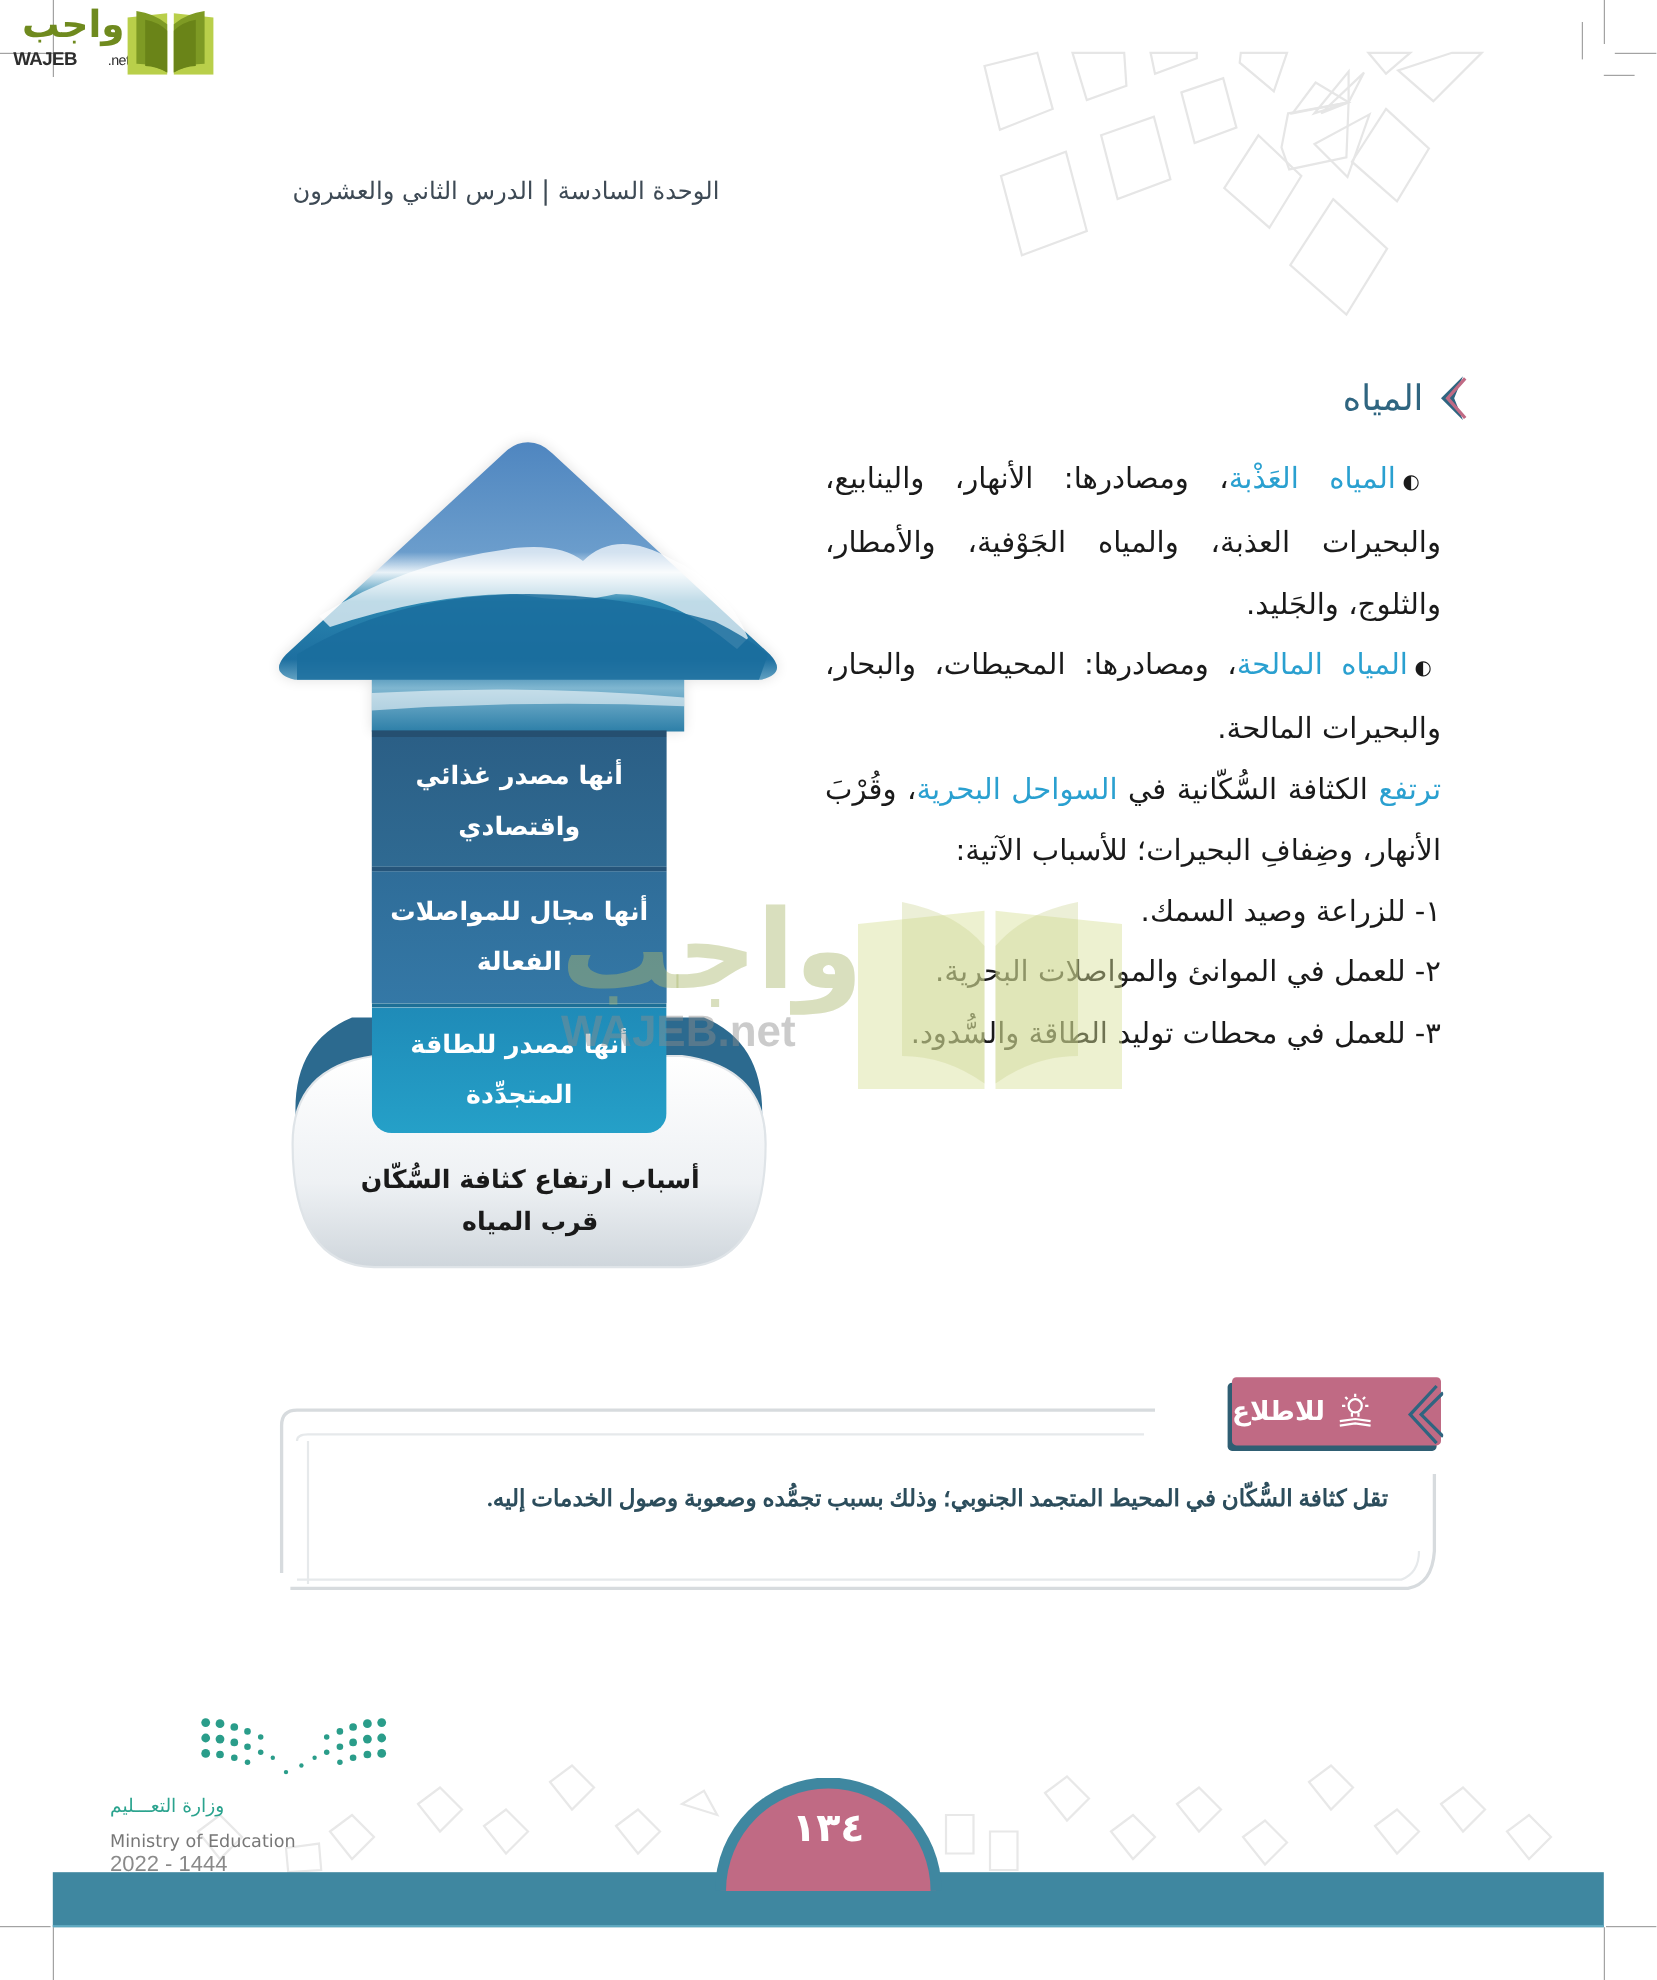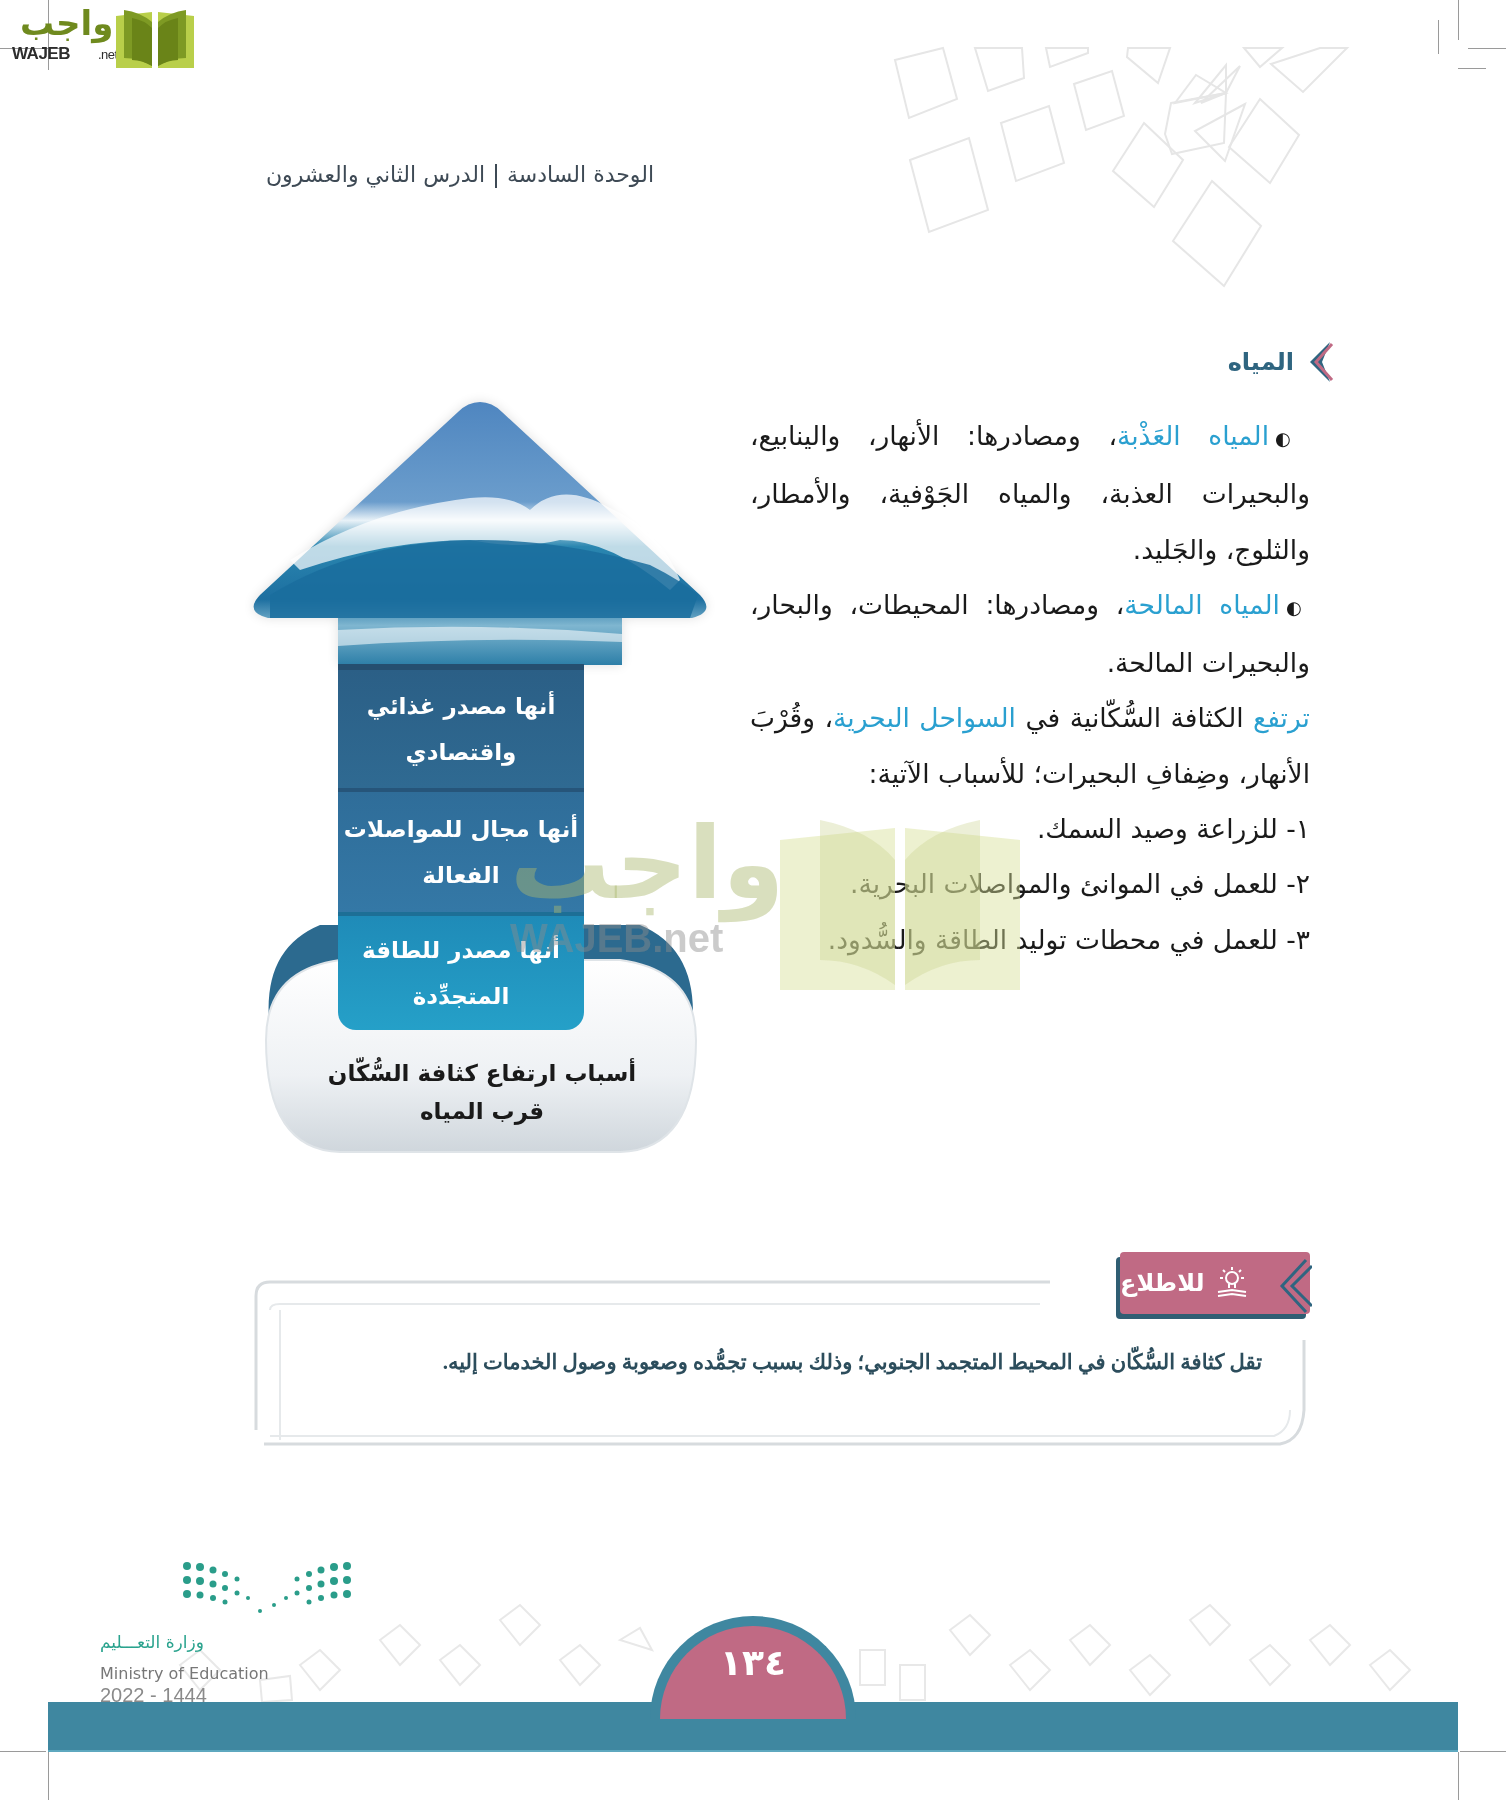--- a/index.html
+++ b/index.html
@@ -18,32 +18,32 @@
     .logo-en { position: absolute; left: 4px; top: 40px; font-size: 17px; font-weight: bold; color: #2d2d2d; font-family: "Liberation Sans", sans-serif; letter-spacing: -0.5px; }
     .logo-en small { font-size: 13px; font-weight: normal; margin-left: 28px; }
     .logo-book { position: absolute; left: 106px; top: 4px; }
 
     
     .page-header { position: absolute; left: 230px; top: 162px; width: 460px; text-align: center; direction: rtl; font-size: 22px; color: #3e4a55; font-family: "DejaVu Sans", sans-serif; }
     .page-header .sep { display: inline-block; width: 2px; height: 24px; background: #3e4a55; vertical-align: middle; margin: 0 10px; }
 
     
     .section-title { position: absolute; right: 172px; top: 340px; direction: rtl; display: flex; align-items: center; gap: 10px; }
-    .section-title .title-text { font-size: 24px; font-weight: bold; color: #2f6580; }
+    .section-title .title-text { font-size: 32px; font-weight: normal; color: #2f6580; }
 
     
     .body-text { position: absolute; right: 196px; top: 408px; width: 560px; direction: rtl; text-align: justify; font-size: 26.5px; line-height: 55.3px; color: #1a1a1a; font-family: "DejaVu Sans", sans-serif; }
     .body-text .hl { color: #2aa0d0; }
     .body-text .bullet { color: #1a1a1a; font-size: 18px; margin-left: 6px; }
     .body-text p { margin: 0; }
     .body-text .list-line { text-align: right; }
 
     
     .arrow-graphic { position: absolute; left: 230px; top: 390px; width: 500px; height: 770px; }
-    .arrow-block { position: absolute; left: 338px; width: 246px; color: #fff; direction: rtl; text-align: center; font-size: 23px; font-weight: bold; line-height: 46px; display: flex; align-items: center; justify-content: center; font-family: "DejaVu Sans", sans-serif; }
+    .arrow-block { position: absolute; left: 338px; width: 268px; color: #fff; direction: rtl; text-align: center; font-size: 23px; font-weight: bold; line-height: 46px; display: flex; align-items: center; justify-content: center; font-family: "DejaVu Sans", sans-serif; }
     .block-1 { top: 664px; height: 124px; background: linear-gradient(#2b5f86, #2f6a92); border-top: 6px solid #254f70; }
     .block-2 { top: 788px; height: 124px; background: linear-gradient(#2f6d99, #3478a6); border-top: 4px solid #26557a; }
     .block-3 { top: 912px; height: 118px; background: linear-gradient(#1f8bb8, #25a0c8); border-top: 4px solid #1d6f96; border-radius: 0 0 18px 18px; }
     .base-caption { position: absolute; left: 278px; top: 1054px; width: 408px; direction: rtl; text-align: center; font-size: 23px; font-weight: bold; color: #1a1a1a; line-height: 38px; font-family: "DejaVu Sans", sans-serif; }
 
     
     .info-box { position: absolute; left: 250px; top: 1280px; width: 1060px; height: 168px; }
     .info-tag { position: absolute; right: 196px; top: 1252px; width: 190px; height: 62px; background: #c06a84; border-radius: 4px; box-shadow: -4px 5px 0 #2f5e73; display: flex; align-items: center; justify-content: flex-end; gap: 10px; padding-right: 14px; direction: rtl; }
     .info-tag .tag-label { font-size: 24px; font-weight: bold; color: #fff; }
     .info-text { position: absolute; right: 244px; top: 1342px; width: 940px; direction: rtl; text-align: justify; font-size: 21px; line-height: 40px; font-weight: bold; color: #2c4d5c; font-family: Liberation Serif, serif; }

